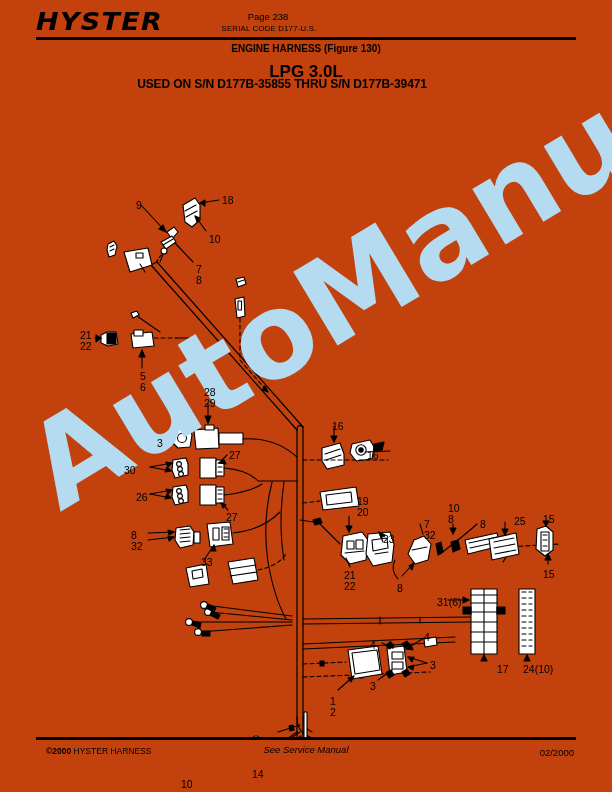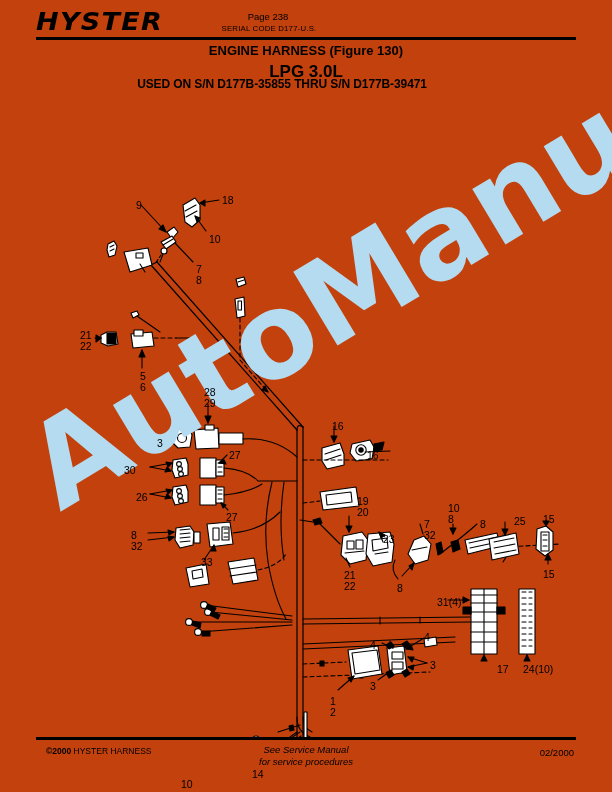--- a/index.html
+++ b/index.html
@@ -64,21 +64,21 @@
     top: 37px;
     width: 540px;
     height: 2.6px;
     background: #000;
   }
   #title-main {
     position: absolute;
     left: 0; top: 43px;
     width: 612px;
     text-align: center;
-    font-size: 13px;
+    font-size: 10px;
     font-weight: bold;
   }
   #title-sub1 {
     position: absolute;
     left: 0; top: 62px;
     width: 612px;
     text-align: center;
     font-size: 17px;
     font-weight: bold;
   }
@@ -537,37 +537,36 @@
       <div class="callout" style="left: 344px; top: 581px;">22</div>
       <div class="callout" style="left: 424px; top: 519px;">7</div>
       <div class="callout" style="left: 424px; top: 530px;">32</div>
       <div class="callout" style="left: 397px; top: 583px;">8</div>
       <div class="callout" style="left: 448px; top: 503px;">10</div>
       <div class="callout" style="left: 448px; top: 514px;">8</div>
       <div class="callout" style="left: 480px; top: 519px;">8</div>
       <div class="callout" style="left: 514px; top: 516px; text-align: center;">25</div>
       <div class="callout" style="left: 543px; top: 514px;">15</div>
       <div class="callout" style="left: 543px; top: 569px;">15</div>
-      <div class="callout" style="left: 437px; top: 597px;">31(4)</div>
+      <div class="callout" style="left: 437px; top: 597px;">31(6)</div>
       <div class="callout" style="left: 497px; top: 664px;">17</div>
       <div class="callout" style="left: 523px; top: 664px;">24(10)</div>
       <div class="callout" style="left: 370px; top: 640px;">4</div>
       <div class="callout" style="left: 424px; top: 632px;">4</div>
       <div class="callout" style="left: 430px; top: 660px;">3</div>
       <div class="callout" style="left: 370px; top: 681px;">3</div>
       <div class="callout" style="left: 330px; top: 696px;">1</div>
       <div class="callout" style="left: 330px; top: 707px;">2</div>
       <div class="callout" style="left: 181px; top: 779px;">10</div>
       <div class="callout" style="left: 252px; top: 769px;">14</div>
     </div>
 
   <div id="footer-rule"></div>
   <div id="copyright">
     <b><span>©</span><span>2000</span></b>
     <span>HYSTER HARNESS</span>
   </div>
   <div id="footer-center">
     <div>See Service Manual</div>
-    <div>for service procedures</div>
   </div>
   <div id="footer-date">02/2000</div>
 
 </div>
 
 </body></html>

